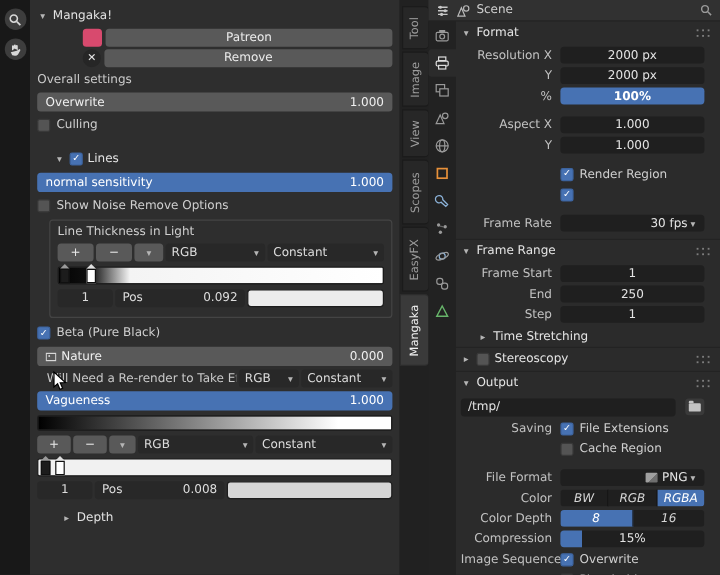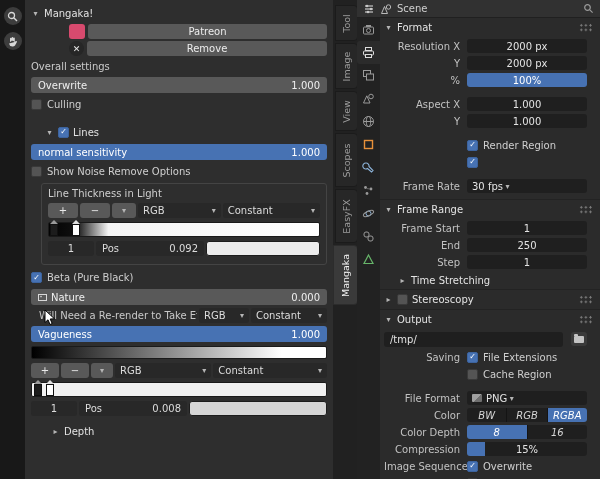--- a/index.html
+++ b/index.html
@@ -77,22 +77,22 @@
   #propsmain{left:380px;top:18px;width:220px;height:461px;background:#2b2b2b;overflow:hidden;}
   .phd{display:flex;align-items:center;height:19px;padding:0 7px 0 4px;border-top:1px solid #232323;
        color:#e4e4e4;gap:4px;}
   .phd .dots{margin-left:auto;width:14px;height:9px;
              background-image:radial-gradient(#7d7d7d 0.9px,transparent 1.1px);background-size:4.6px 4.6px;}
   .prow{display:flex;align-items:center;height:16px;margin:1px 13px 1px 4px;}
   .plab{width:76px;text-align:right;padding-right:7px;color:#c2c2c2;white-space:nowrap;flex:none;}
   .pctl{flex:1;display:flex;align-items:center;min-width:0;gap:5px;}
   .f{flex:1;height:14px;border-radius:3px;background:#1f1f1f;display:flex;align-items:center;
      justify-content:center;color:#e3e3e3;min-width:0;}
-  .f.blue{background:#4772b3;color:#fff;}
-  .fdrop{justify-content:flex-start;padding:0 5px;}
+  .f.blue{background:#4772b3;color:#fff;font-weight:bold;}
+  .fdrop{justify-content:flex-end;padding:0 5px;}
   .seg{display:flex;flex:1;border-radius:3px;overflow:hidden;}
   .seg>div{flex:1;height:14px;background:#1f1f1f;display:flex;align-items:center;justify-content:center;
            border-right:1px solid #141414;color:#d6d6d6;font-style:italic;}
   .seg>div:last-child{border-right:none;}
   .seg>.sel{background:#4772b3;color:#fff;}
   .compress{background:linear-gradient(to right,#4772b3 0,#4772b3 15%,#1f1f1f 15%);}
   .spacer6{height:6px;}
   .folderbtn{width:16px;height:14px;background:#3a3a3a;border-radius:3px;margin-left:2px;flex:none;
              display:flex;align-items:center;justify-content:center;}
   .folder{width:10px;height:7px;background:#c3c3c3;border-radius:1px;position:relative;}

